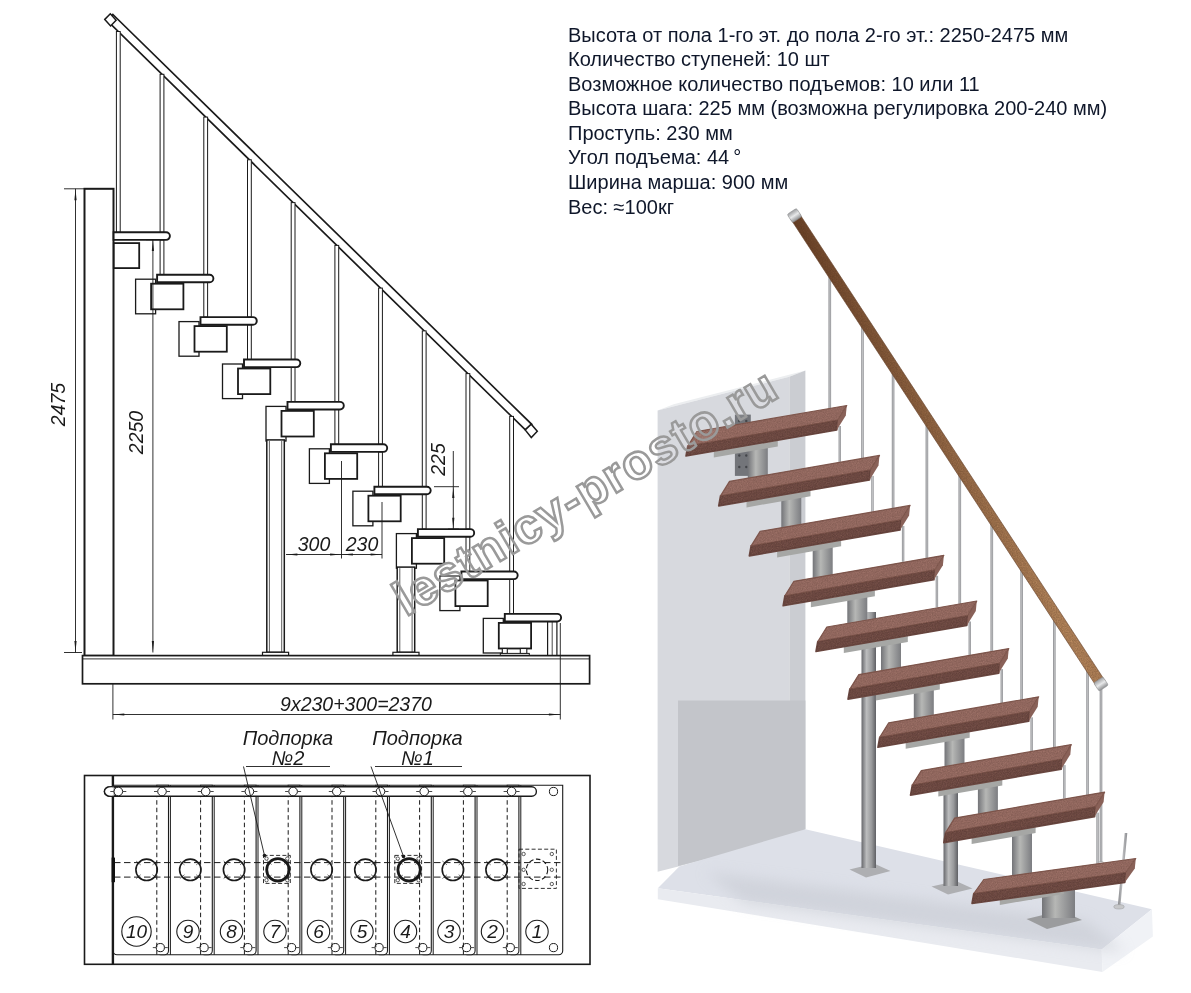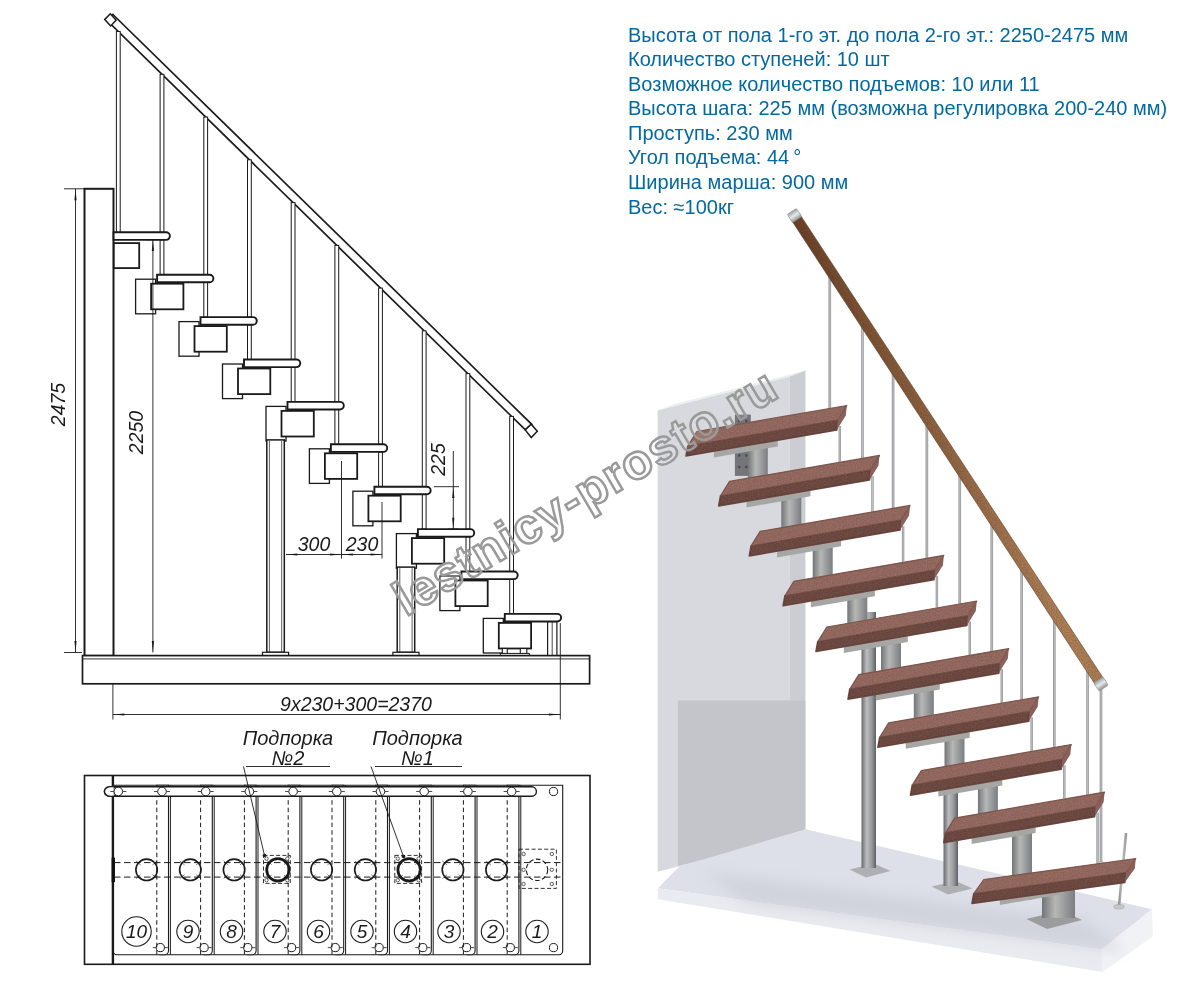--- a/index.html
+++ b/index.html
@@ -1,19 +1,19 @@
 <!DOCTYPE html>
 <html lang="ru"><head>
 <meta charset="utf-8">
 <title>Модульная лестница</title>
 <style>
   html,body { margin:0; padding:0; background:#ffffff; }
   #page { position:relative; width:1191px; height:993px; overflow:hidden; opacity:0.999;
           font-family:"Liberation Sans", sans-serif; }
-  #specs { position:absolute; left:628px; top:22.5px; font-size:20px; line-height:24.6px; color:#0369a1; white-space:nowrap; }
+  #specs { position:absolute; left:568px; top:22.5px; font-size:20px; line-height:24.6px; color:#0f172a; white-space:nowrap; }
   svg { position:absolute; left:0; top:0; font-family:"Liberation Sans", sans-serif; }
 </style>
 </head>
 <body>
 <div id="page">
 <svg width="1191" height="993" viewBox="0 0 1191 993">
 <defs>
   <linearGradient id="postg" x1="0" y1="0" x2="1" y2="0">
     <stop offset="0" stop-color="#67686c"></stop>
           <stop offset="0.35" stop-color="#bcbdbe"></stop>

